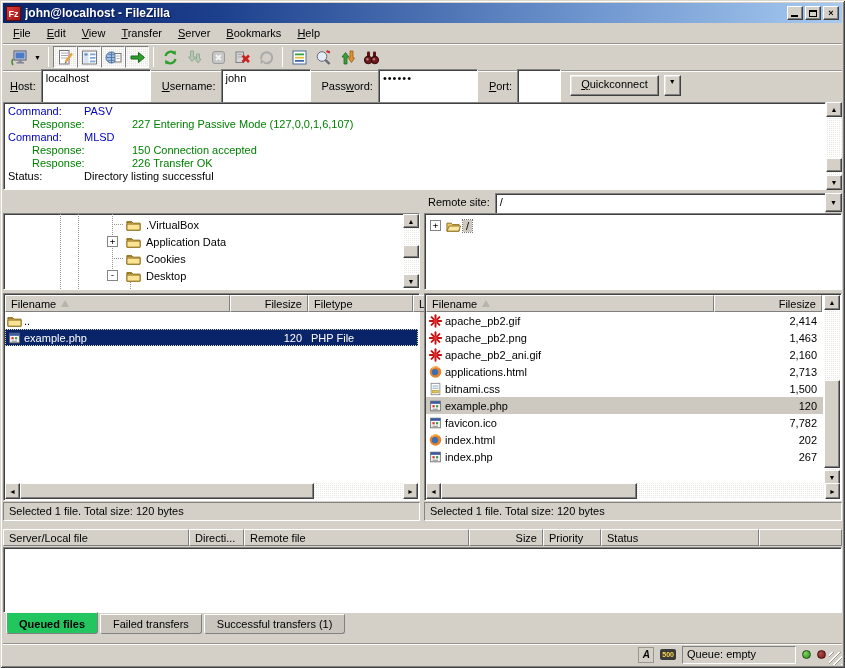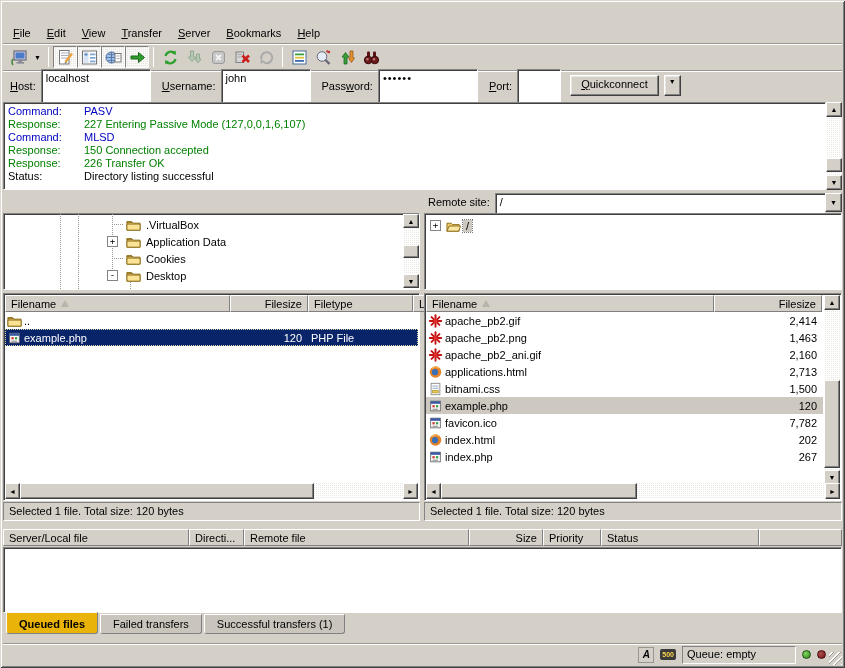--- a/index.html
+++ b/index.html
@@ -83,21 +83,21 @@
   }
   .qc-dropbtn { width:17px; padding:2px 0; text-align:center; font-size:7px; }
   
   .log {
     position:absolute; left:3px; top:102px; width:823px; height:88px;
     background:#fff; border:1px solid; border-color:#848484 #fff #fff #848484;
     box-shadow:inset 1px 1px 0 #404040; padding-top:2px; overflow:hidden;
   }
   .log-line { display:flex; line-height:13px; }
   .log-label { width:80px; padding-left:4px; flex:none; }
-  .c-command { color:#0000c0; } .c-response { color:#008000; } .c-status { color:#000; }
+  .c-command { color:#0000c0; } .c-response { color:#008000;margin-left:24px; } .c-status { color:#000; }
   
   .sb-track {
     position:absolute; background-color:#e9e7e1;
     background-image:repeating-linear-gradient(0deg,#fff 0 1px,transparent 1px 2px),
                      repeating-linear-gradient(90deg,#fff 0 1px,transparent 1px 2px);
   }
   .sb-btn {
     position:absolute; width:16px; height:15px; background:#d4d0c8;
     border:1px solid; border-color:#fff #404040 #404040 #fff;
     box-shadow:inset -1px -1px 0 #808080;
@@ -174,21 +174,21 @@
   .queue-header { position:absolute; left:3px; top:529px; width:839px; height:18px; display:flex; }
   .queue-body {
     position:absolute; left:3px; top:547px; width:839px; height:66px; background:#fff;
     border:1px solid; border-color:#848484 #fff #fff #848484; box-shadow:inset 1px 1px 0 #404040;
   }
   .tabs { position:absolute; left:6px; top:614px; display:flex; gap:2px; }
   .tab {
     height:20px; padding:3px 12px 0; background:#c9c5bd; white-space:nowrap;
     border:1px solid; border-color:#fff #808080 #808080 #fff; border-radius:0 0 3px 3px;
   }
-  .tab.active { background:#eab308; font-weight:bold; border-top-color:#f8f7f3; height:22px; margin-top:-2px; padding-top:5px; }
+  .tab.active { background:#22c55e; font-weight:bold; border-top-color:#f8f7f3; height:22px; margin-top:-2px; padding-top:5px; }
   
   .statusbar {
     position:absolute; left:3px; right:3px; bottom:3px; height:22px;
     border-top:1px solid #9a968e; box-shadow:inset 0 1px 0 #fff;
     display:flex; align-items:center; justify-content:flex-end; gap:6px; padding-right:16px;
   }
   .sb-ind {
     width:16px; height:16px; border:1px solid #9a968e; background:#d4d0c8;
     display:flex; align-items:center; justify-content:center;
     font-size:10px; font-style:italic; font-weight:bold;
@@ -332,20 +332,33 @@
       <circle cx="5.2" cy="11" r="3.8" fill="#6a1a1a" stroke="#3a0a0a"></circle>
       <circle cx="11.8" cy="11" r="3.8" fill="#6a1a1a" stroke="#3a0a0a"></circle>
       <circle cx="4.4" cy="10.2" r="1.2" fill="#b87878"></circle>
       <circle cx="11" cy="10.2" r="1.2" fill="#b87878"></circle>
     </symbol>
   </defs>
 </svg>
 
 <div class="window">
 
+  <div class="titlebar">
+    <span class="app-icon">Fz</span>
+    <span class="title-text">john@localhost - FileZilla</span>
+    <span class="win-btns">
+      <span class="win-btn">
+          <span class="minbar"></span>
+        </span>
+      <span class="win-btn">
+          <span class="maxbox"></span>
+        </span>
+      <span class="win-btn">×</span>
+    </span>
+  </div>
 
   <div class="menubar">
     <span class="menu-item"><span class="hot">F</span><span>ile</span></span>
     <span class="menu-item"><span class="hot">E</span><span>dit</span></span>
     <span class="menu-item"><span class="hot">V</span><span>iew</span></span>
     <span class="menu-item"><span class="hot">T</span><span>ransfer</span></span>
     <span class="menu-item"><span class="hot">S</span><span>erver</span></span>
     <span class="menu-item"><span class="hot">B</span><span>ookmarks</span></span>
     <span class="menu-item"><span class="hot">H</span><span>elp</span></span>
   </div>

